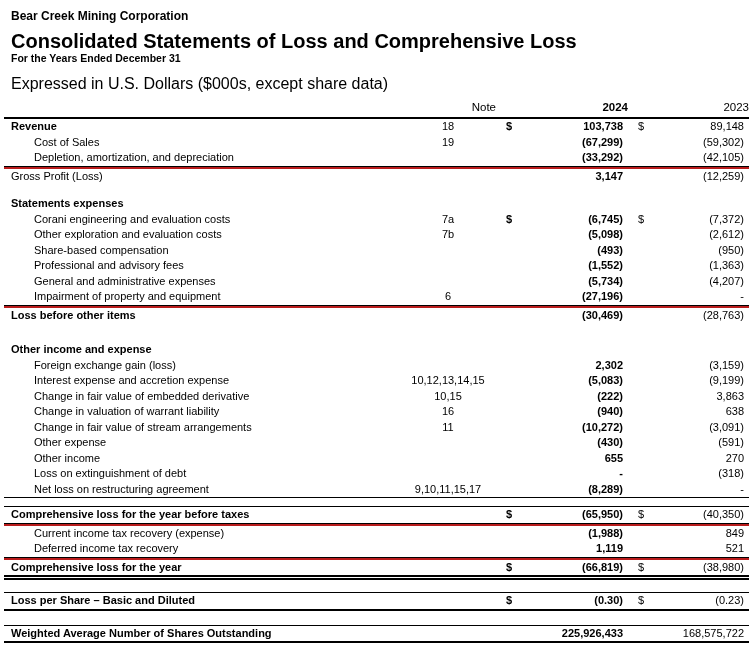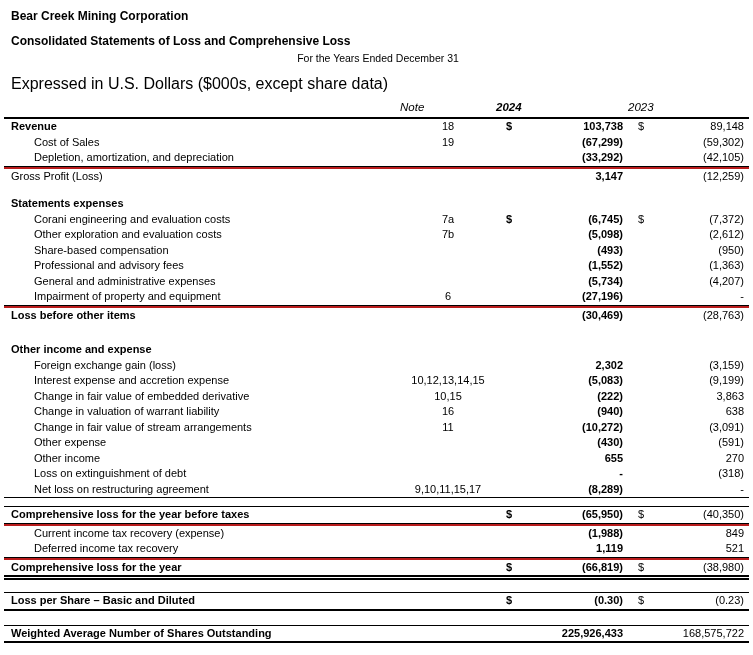--- a/index.html
+++ b/index.html
@@ -4,35 +4,35 @@
 <style>
   html, body { margin: 0; padding: 0; background: #ffffff; }
   body {
     width: 753px; height: 655px; overflow: hidden;
     font-family: "Liberation Sans", sans-serif;
     color: #000;
     -webkit-font-smoothing: antialiased;
   }
   .page { padding: 9px 8px 0 4px; }
   .company { font-size: 12px; font-weight: bold; padding-left: 7px; line-height: 14px; }
-  .title { font-size: 12px; font-weight: bold; padding-left: 7px; margin: 10px 0 0 0; line-height: 17px; }
-  .period { font-size: 10.5px; font-weight: normal; padding-left: 7px; margin-top: 2px; line-height: 12px; text-align: center; }
+  .title { font-size: 20px; font-weight: bold; padding-left: 7px; margin: 10px 0 0 0; line-height: 17px; }
+  .period { font-size: 10.5px; font-weight: bold; padding-left: 7px; margin-top: 2px; line-height: 12px; }
   .currency-note { font-size: 16px; padding-left: 7px; margin-top: 14px; line-height: 12px; }
 
   table.stmt {
     width: 745px; margin-top: 9px;
     border-collapse: separate; border-spacing: 0;
     table-layout: fixed; font-size: 11px;
   }
   thead th {
     font-weight: normal; font-size: 11.5px;
     border-bottom: 2px solid #000;
     padding: 2px 0 4px 0; vertical-align: bottom;
   }
-  th.note-h, th.yr { text-align: left; font-style: italic; }
+  th.note-h, th.yr { text-align: right; }
   th.b, td.b, .b { font-weight: bold; }
 
   td { padding: 1px 0 1.5px 0; line-height: 13px; vertical-align: bottom; }
   td.lbl { padding-left: 7px; white-space: nowrap; overflow: hidden; }
   td.lbl.ind { padding-left: 30px; }
   td.note { text-align: center; }
   td.cur { text-align: left; padding-left: 10px; }
   td.val { text-align: right; padding-right: 5px; white-space: nowrap; }
 
   

